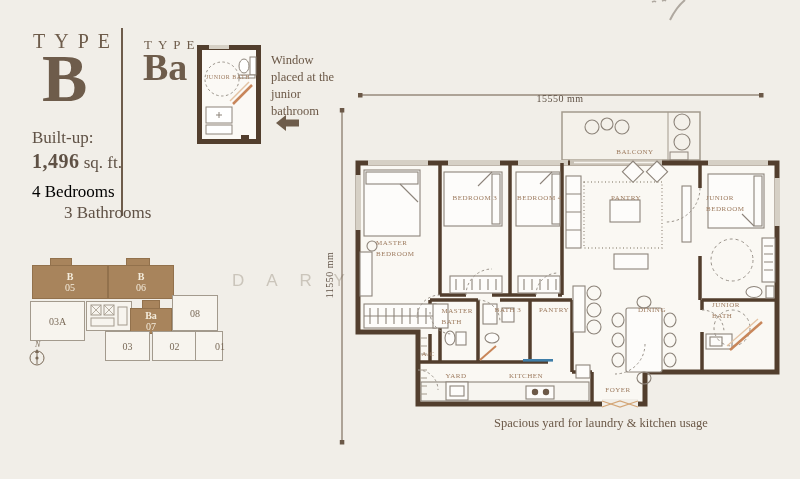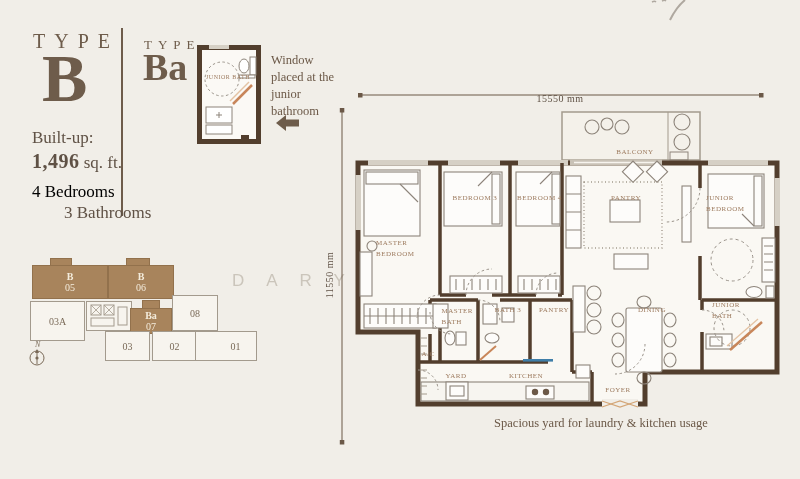--- a/index.html
+++ b/index.html
@@ -144,21 +144,21 @@
   <div class="kp-unit kp-outline" style="left:154px;top:43px;width:46px;height:36px;line-height:36px;">
     <span>08</span>
   </div>
 
   <div class="kp-unit kp-outline" style="left:87px;top:79px;width:45px;height:30px;line-height:30px;">
     <span>03</span>
   </div>
   <div class="kp-unit kp-outline" style="left:134px;top:79px;width:45px;height:30px;line-height:30px;">
     <span>02</span>
   </div>
-  <div class="kp-unit kp-outline" style="left:177px;top:79px;width:62px;height:30px;line-height:30px;padding-left:19px;">
+  <div class="kp-unit kp-outline" style="left:177px;top:79px;width:28px;height:30px;line-height:30px;padding-left:19px;">
     <span>01</span>
   </div>
 
   <div class="kp-n" style="left:17px;top:88px;">N</div>
   <div style="position:absolute;left:10px;top:97px;">
     <svg width="18" height="18" viewBox="0 0 18 18">
       <circle cx="9" cy="9" r="7" fill="none" stroke="#7a6a58" stroke-width="1"></circle>
       <line x1="9" y1="1" x2="9" y2="15" stroke="#7a6a58" stroke-width="1"></line>
       <circle cx="9" cy="9" r="1.6" fill="#7a6a58"></circle>
       <path d="M9,0 L11,4 L7,4 Z" fill="#7a6a58"></path>

